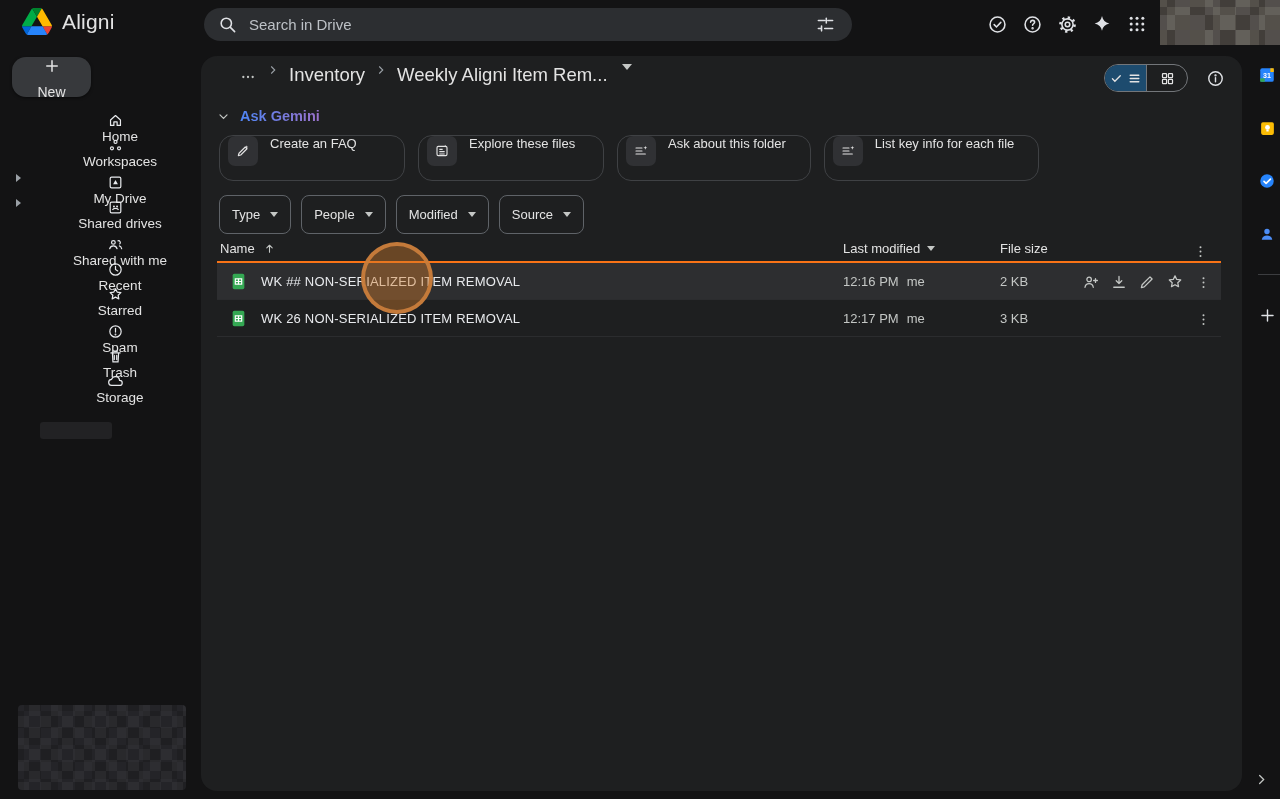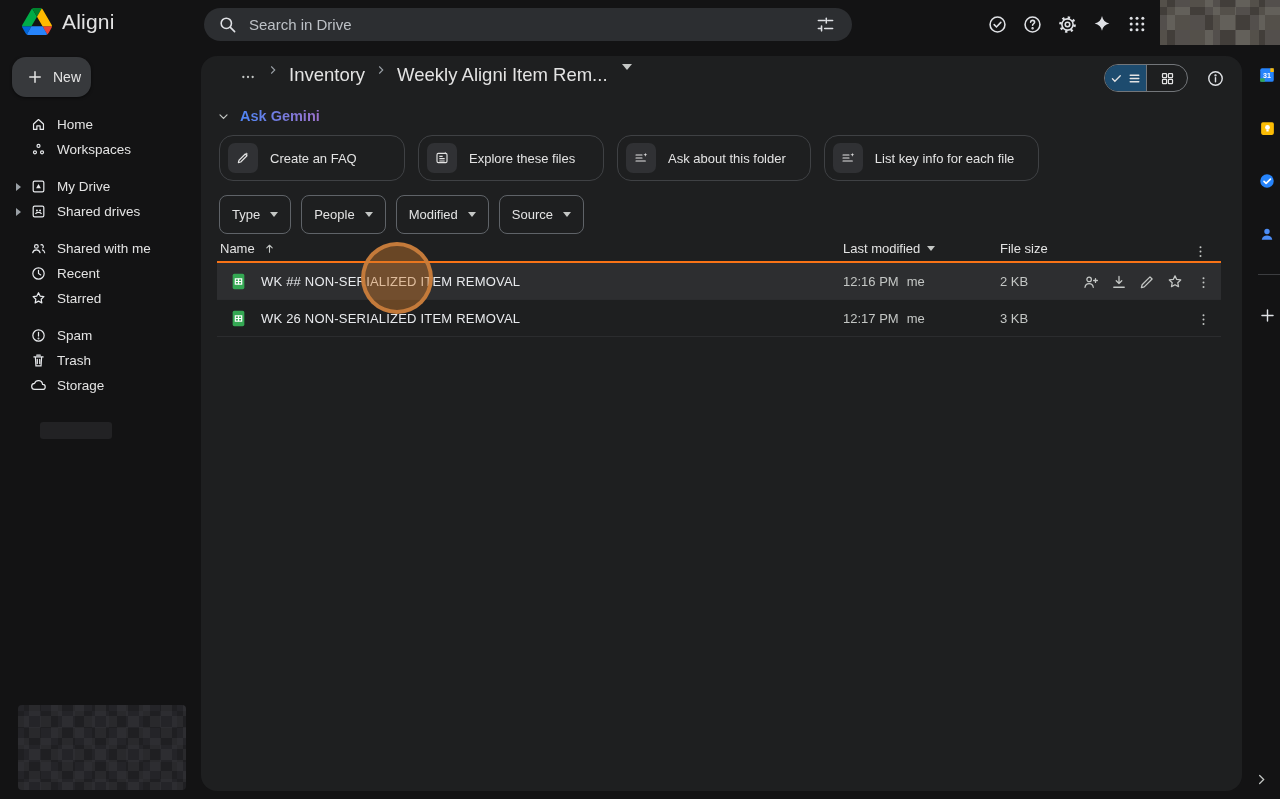--- a/index.html
+++ b/index.html
@@ -24,25 +24,25 @@
         background-image:
           repeating-conic-gradient(rgba(255,255,255,.09) 0% 25%, transparent 0% 50%),
           repeating-conic-gradient(rgba(0,0,0,.22) 0% 25%, transparent 0% 50%);
         background-size:30px 30px, 46px 46px; background-position:0 0, 7px 7px; }
 
   
   .sidebar { position:absolute; left:0; top:48px; width:201px; height:751px; }
   .new-btn { position:absolute; left:12px; top:9px; width:79px; height:40px; border:none; cursor:pointer;
              border-radius:14px; background:#37393c; color:#e3e3e3; font-size:14px;
              font-family:"Liberation Sans",sans-serif; display:flex; align-items:center; gap:9px;
-             padding:0 14px; box-shadow:0 1px 3px rgba(0,0,0,.5); }
+             padding:0 14px; box-shadow:0 1px 3px rgba(0,0,0,.5);flex-direction:column; }
   .nav { position:absolute; left:0; top:64px; width:201px; }
   .nav-group { margin-bottom:12px; }
   .nav-item { height:25px; display:flex; align-items:center; padding-left:29px; position:relative;
-              cursor:pointer; color:#e3e3e3; }
+              cursor:pointer; color:#e3e3e3;flex-direction:column; }
   .nav-item .expander { position:absolute; left:16px; width:0; height:0;
               border-top:4px solid transparent; border-bottom:4px solid transparent;
               border-left:5px solid #9aa0a6; }
   .nav-item .nicon { width:18px; display:flex; justify-content:center; color:#e8eaed; }
   .nav-item .nlabel { margin-left:10px; font-size:13.5px; }
   .sidebar-blur-small { position:absolute; left:40px; top:374px; width:72px; height:17px;
               background:#222224; border-radius:3px; }
   .sidebar-blur-big { position:absolute; left:18px; top:657px; width:168px; height:85px; border-radius:4px;
         background-color:#242428;
         background-image:
@@ -68,21 +68,21 @@
   .seg.selected { background:#1d4b6e; }
   .seg + .seg { border-left:1px solid #73767a; }
 
   .gemini-row { position:absolute; left:16px; top:52px; display:flex; align-items:center; gap:10px; cursor:pointer; }
   .gemini-title { font-size:14.5px; font-weight:bold;
         background:linear-gradient(90deg,#4e85f4 0%, #9b72cb 100%);
         -webkit-background-clip:text; background-clip:text; color:transparent; }
   .gem-chev { color:#c4c7c5; }
 
   .cards { position:absolute; left:18px; top:79px; display:flex; gap:13px; }
-  .card { height:46px; border:1px solid #3f4144; border-radius:14px; display:flex; align-items:center;
+  .card { height:46px; border:1px solid #3f4144; border-radius:14px; display:flex; 
           gap:12px; padding:0 24px 0 8px; cursor:pointer; background:transparent; min-width:186px; }
   .card-iconbox { width:30px; height:30px; border-radius:7px; background:#303134; display:flex;
           align-items:center; justify-content:center; color:#e3e3e3; }
   .card-label { font-size:13px; color:#e3e3e3; white-space:nowrap; }
 
   .filters { position:absolute; left:18px; top:139px; display:flex; gap:10px; }
   .chip { height:39px; border:1px solid #5f6368; border-radius:8px; background:transparent; cursor:pointer;
           display:flex; align-items:center; gap:10px; padding:0 12px; color:#e3e3e3; font-size:13px;
           font-family:"Liberation Sans",sans-serif; }
   .caret-down { width:0; height:0; border-left:4px solid transparent; border-right:4px solid transparent;

